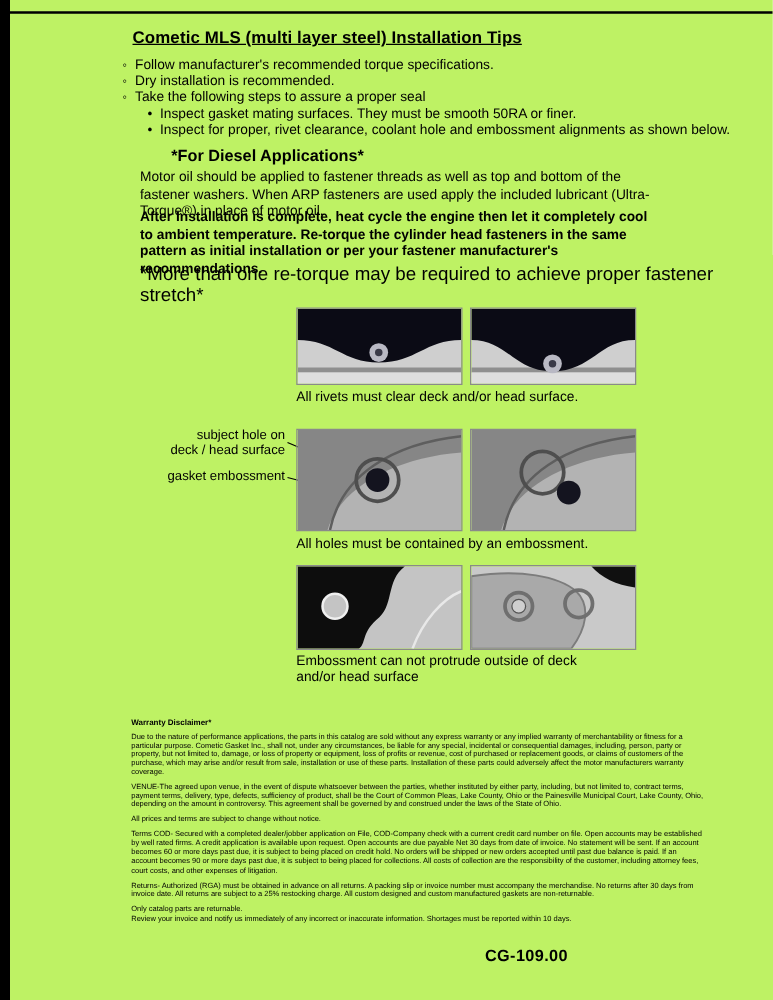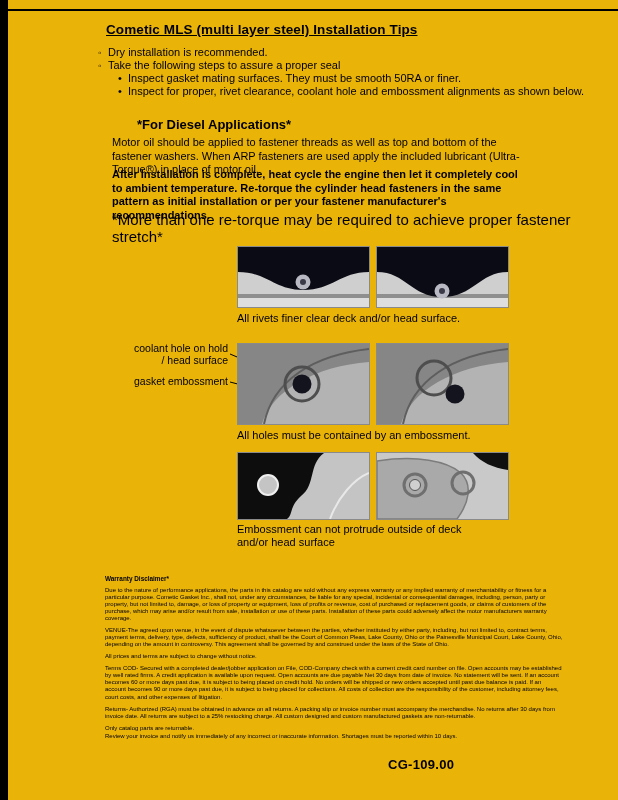--- a/index.html
+++ b/index.html
@@ -4,21 +4,21 @@
 <style>
   * { margin:0; padding:0; box-sizing:border-box; }
   html,body { width:618px; height:800px; }
   body {
     background:#ffffff;
     font-family:"Liberation Sans", sans-serif;
     color:#000;
     position:relative;
     overflow:hidden;
   }
-  .page { position:absolute; inset:0; background:#eab308; }
+  .page { position:absolute; inset:0; background:#bef264; }
 
   .border-left { position:absolute; left:0; top:0; width:8px; height:800px; background:#000; }
   .border-top  { position:absolute; left:8px; top:9px; width:610px; height:2px; background:#000; }
 
   .title {
     position:absolute; left:106px; top:22px;
     font-size:13.5px; font-weight:bold; text-decoration:underline;
     letter-spacing:.1px;
   }
 
@@ -73,20 +73,21 @@
 </head>
 <body>
 
 <div class="page">
   <div class="border-left"></div>
   <div class="border-top"></div>
 
   <h1 class="title">Cometic MLS (multi layer steel) Installation Tips</h1>
 
   <ul class="tips">
+    <li>Follow manufacturer's recommended torque specifications.</li>
     <li>Dry installation is recommended.</li>
     <li>Take the following steps to assure a proper seal</li>
     <li class="sub">Inspect gasket mating surfaces.  They must be smooth 50RA or finer.</li>
     <li class="sub">Inspect for proper, rivet clearance, coolant hole and embossment alignments as shown below.</li>
   </ul>
 
   <h2 class="diesel-heading">*For Diesel Applications*</h2>
   <p class="para1">Motor oil should be applied to fastener threads as well as top and bottom of the fastener washers. When ARP fasteners are used apply the included lubricant (Ultra-Torque®) in place of motor oil.</p>
   <p class="para2">After Installation is complete, heat cycle the engine then let it completely cool to ambient temperature. Re-torque the cylinder head fasteners in the same pattern as initial installation or per your fastener manufacturer's recommendations.</p>
   <p class="note">*More than one re-torque may be required to achieve proper fastener stretch*</p>
@@ -107,26 +108,26 @@
   <div class="panel panel-r1 wrong">
     <svg width="131" height="60" viewBox="0 0 131 60">
       <rect width="131" height="60" fill="#cfcfcf"></rect>
       <rect y="47" width="131" height="4" fill="#8f8f8f"></rect>
       <rect y="51" width="131" height="9" fill="#dedede"></rect>
       <path d="M0,0 H131 V25 C102,25 97,50 65,50 C34,50 29,25 0,25 Z" fill="#0b0b15"></path>
       <circle cx="65" cy="44" r="7.5" fill="#b9b9c4"></circle>
       <circle cx="65" cy="44" r="3" fill="#3a3a48"></circle>
     </svg>
   </div>
-  <div class="caption cap-r1">All rivets finer clear deck and/or head surface.</div>
+  <div class="caption cap-r1">All rivets must clear deck and/or head surface.</div>
 
   <div class="dg-label lbl-r2-right">RIGHT</div>
   <div class="dg-label lbl-r2-wrong">WRONG</div>
 
-  <div class="ann1">coolant hole on hold / head surface</div>
+  <div class="ann1">subject hole on deck / head surface</div>
   <div class="ann2">gasket embossment</div>
   <svg class="ann-lines" viewBox="0 0 175 72">
     <line x1="90" y1="14" x2="161" y2="44" stroke="#000" stroke-width="1"></line>
     <line x1="90" y1="42" x2="140" y2="55" stroke="#000" stroke-width="1"></line>
   </svg>
 
   <div class="panel panel-r2 right">
     <svg width="131" height="80" viewBox="0 0 131 80">
       <rect width="131" height="80" fill="#b3b3b3"></rect>
       <path d="M131,0 V18 C78,22 34,46 24,80 H0 V0 Z" fill="#868686"></path>

